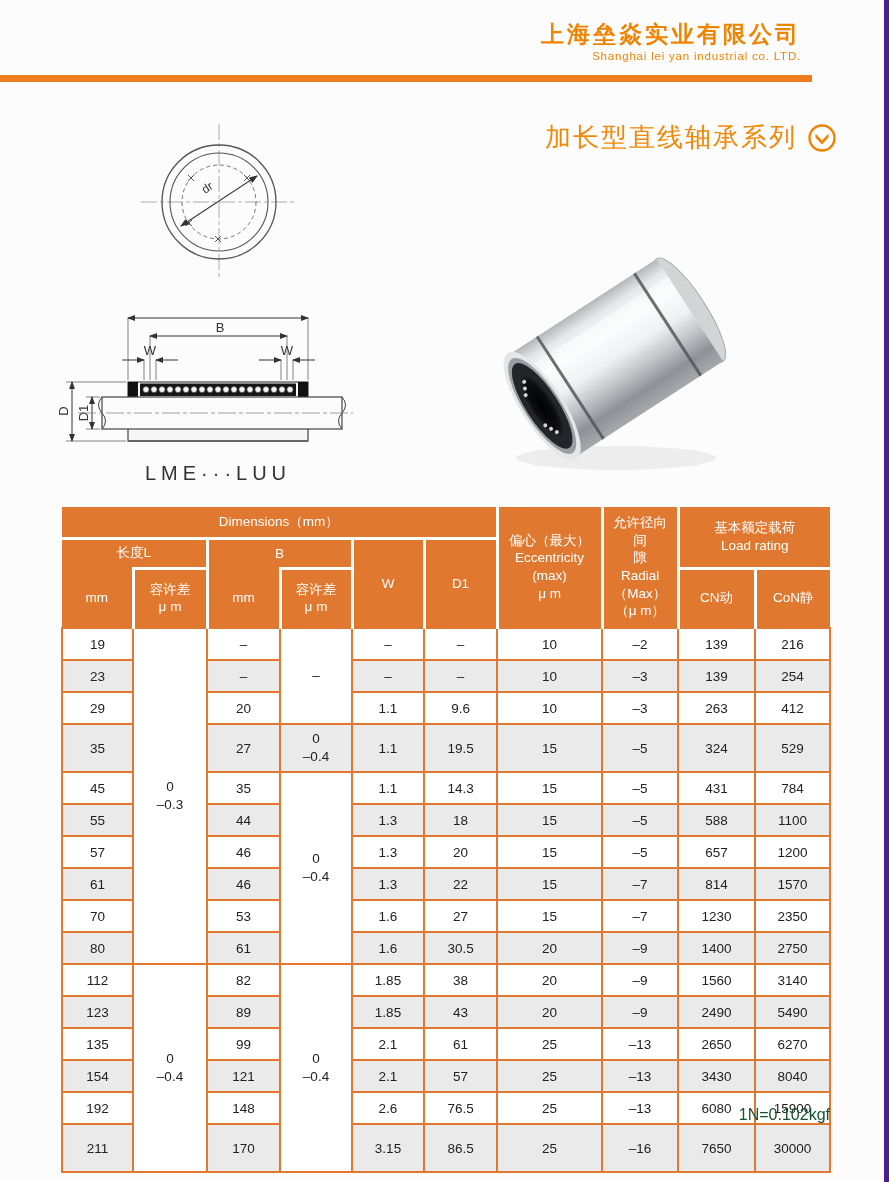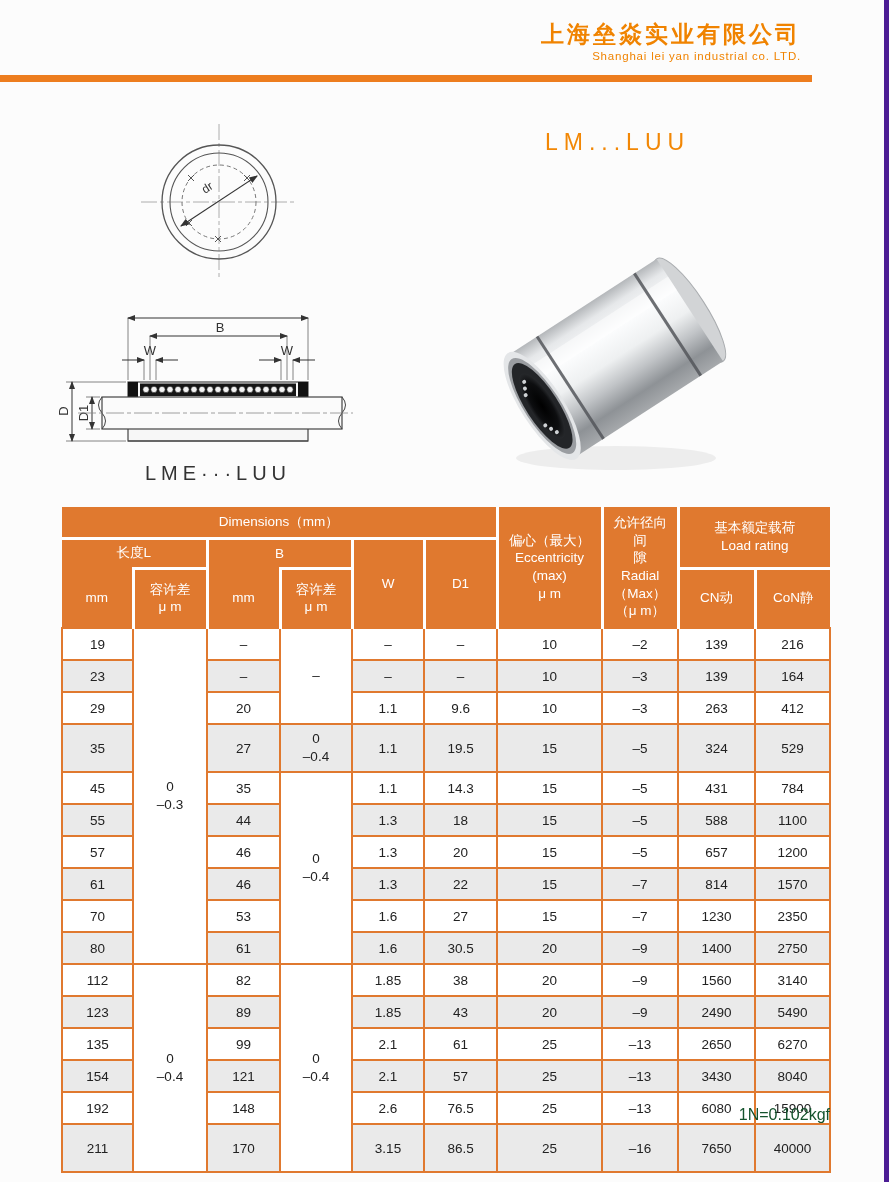--- a/index.html
+++ b/index.html
@@ -57,21 +57,27 @@
 
 <div class="page">
 
   <div class="company">
     <div class="company-cn">上海垒焱实业有限公司</div>
     <div class="company-en">Shanghai lei yan industrial co. LTD.</div>
   </div>
   <div class="header-rule"></div>
 
   <div class="title-block">
-    <div class="title-code">LM...LUU</div>
+    <div class="title-row">
+      <span class="title-cn">加长型直线轴承系列</span>
+      <svg width="30" height="30" viewBox="0 0 30 30">
+        <circle cx="15" cy="15" r="12.5" fill="#ffffff" stroke="#f08300" stroke-width="2.4"></circle>
+        <path d="M8.5,10.5 L15,17.5 L21.5,10.5 L21.5,14.5 L15,21.5 L8.5,14.5 Z" fill="#f08300"></path>
+      </svg>
+    </div>
   </div>
 
   <svg class="front-view" width="160" height="160" viewBox="0 0 160 160">
     <defs>
       <marker id="ah" markerWidth="8" markerHeight="6" refX="7" refY="3" orient="auto-start-reverse">
         <path d="M0,0 L8,3 L0,6 Z" fill="#333"></path>
       </marker>
     </defs>
     <line x1="2" y1="80" x2="158" y2="80" stroke="#999" stroke-width="0.8" stroke-dasharray="16 3 4 3"></line>
     <line x1="80" y1="2" x2="80" y2="158" stroke="#999" stroke-width="0.8" stroke-dasharray="16 3 4 3"></line>
@@ -257,21 +263,21 @@
         <td>216</td>
       </tr>
       <tr class="g">
         <td>23</td>
         <td>–</td>
         <td>–</td>
         <td>–</td>
         <td>10</td>
         <td>–3</td>
         <td>139</td>
-        <td>164</td>
+        <td>254</td>
       </tr>
       <tr>
         <td>29</td>
         <td>20</td>
         <td>1.1</td>
         <td>9.6</td>
         <td>10</td>
         <td>–3</td>
         <td>263</td>
         <td>412</td>
@@ -405,20 +411,20 @@
         <td>15900</td>
       </tr>
       <tr class="g tall">
         <td>211</td>
         <td>170</td>
         <td>3.15</td>
         <td>86.5</td>
         <td>25</td>
         <td>–16</td>
         <td>7650</td>
-        <td>40000</td>
+        <td>30000</td>
       </tr>
     </tbody>
   </table>
 
   <div class="footer-note">1N=0.102kgf</div>
 
 </div>
 
 </body></html>

